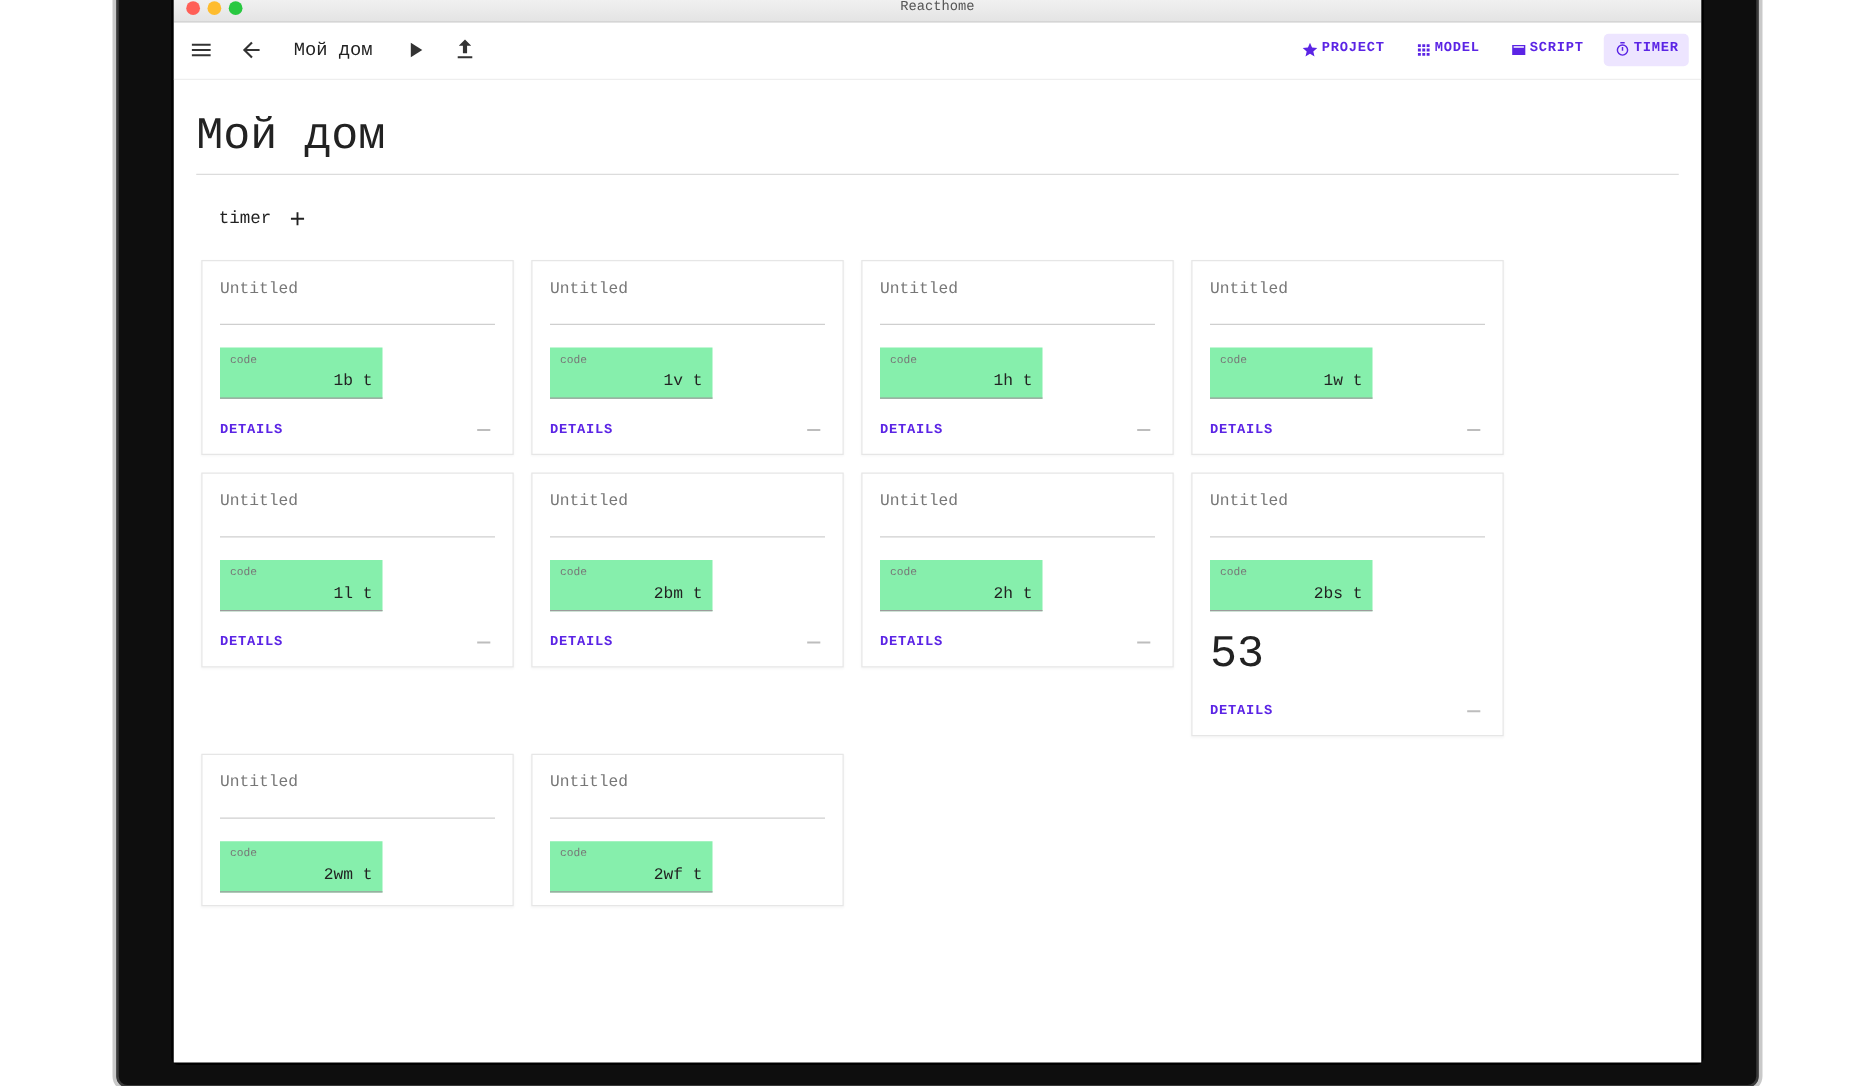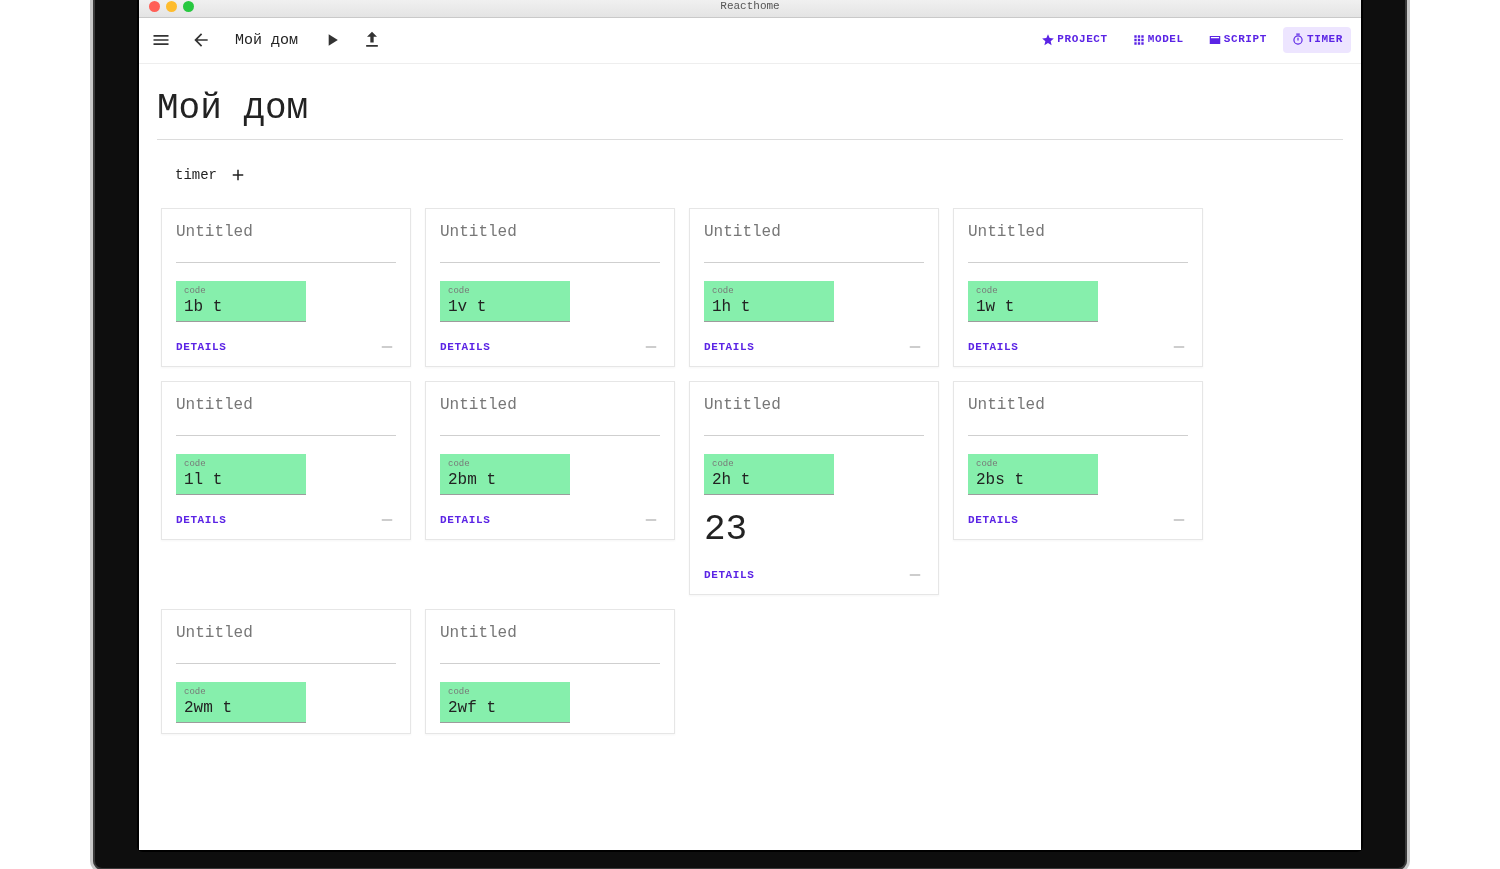--- a/index.html
+++ b/index.html
@@ -132,35 +132,36 @@
     padding-left: 4px;
     align-items: start;
   }
   .card {
     border:1px solid #e6e6e6; background:#fff;
     padding: 14px 14px 10px 14px;
     box-shadow: 0 1px 2px rgba(0,0,0,0.04);
     display:flex; flex-direction:column;
   }
   .card-title {
-    font-size:16px; color:#777;
+    font-size:13px; color:#777;
     padding-bottom:21px; border-bottom:1px solid #cfcfcf;
     margin-bottom: 18px;
   }
   .code-field {
     background:#86efac;
     border-bottom:1px solid #9c9c9c;
     padding: 5px 8px 5px 8px;
     width: 130px;
   }
   .code-label { font-size:9px; color:#777; display:block; margin-bottom:2px; }
   .code-input {
     border:none; background:transparent; outline:none;
-    font-size:16px; color:#222; width:100%;
+    font-size:13px; color:#222; width:100%;
     font-family:inherit;
+    text-align:right;
   }
   .big-val { font-size:36px; color:#222; margin-top: 14px; }
   .card-actions {
     display:flex; align-items:center; justify-content:space-between;
     margin-top: 16px;
     gap: 12px;
   }
   .details-btn {
     font-size:11px; font-weight:600; letter-spacing:0.6px;
     color:#5b24e5; text-transform:uppercase; cursor:pointer;
@@ -303,31 +304,31 @@
                 <div class="card-actions">
                   <span class="details-btn">DETAILS</span>
                   <svg viewBox="0 0 24 24" class="minus">
                     <path d="M5 11h14v2H5z"></path>
                   </svg>
                 </div>
               </div>
               <div class="card">
                 <div class="card-title">Untitled</div>
                 <div class="code-field"><span class="code-label">code</span><input class="code-input" value="2h t" style=""></div>
-                <div class="big-val">23</div>
                 <div class="card-actions">
                   <span class="details-btn">DETAILS</span>
                   <svg viewBox="0 0 24 24" class="minus">
                     <path d="M5 11h14v2H5z"></path>
                   </svg>
                 </div>
               </div>
               <div class="card">
                 <div class="card-title">Untitled</div>
                 <div class="code-field"><span class="code-label">code</span><input class="code-input" value="2bs t" style=""></div>
+                <div class="big-val">53</div>
                 <div class="card-actions">
                   <span class="details-btn">DETAILS</span>
                   <svg viewBox="0 0 24 24" class="minus">
                     <path d="M5 11h14v2H5z"></path>
                   </svg>
                 </div>
               </div>
               <div class="card">
                 <div class="card-title">Untitled</div>
                 <div class="code-field"><span class="code-label">code</span><input class="code-input" value="2wm t" style=""></div>

